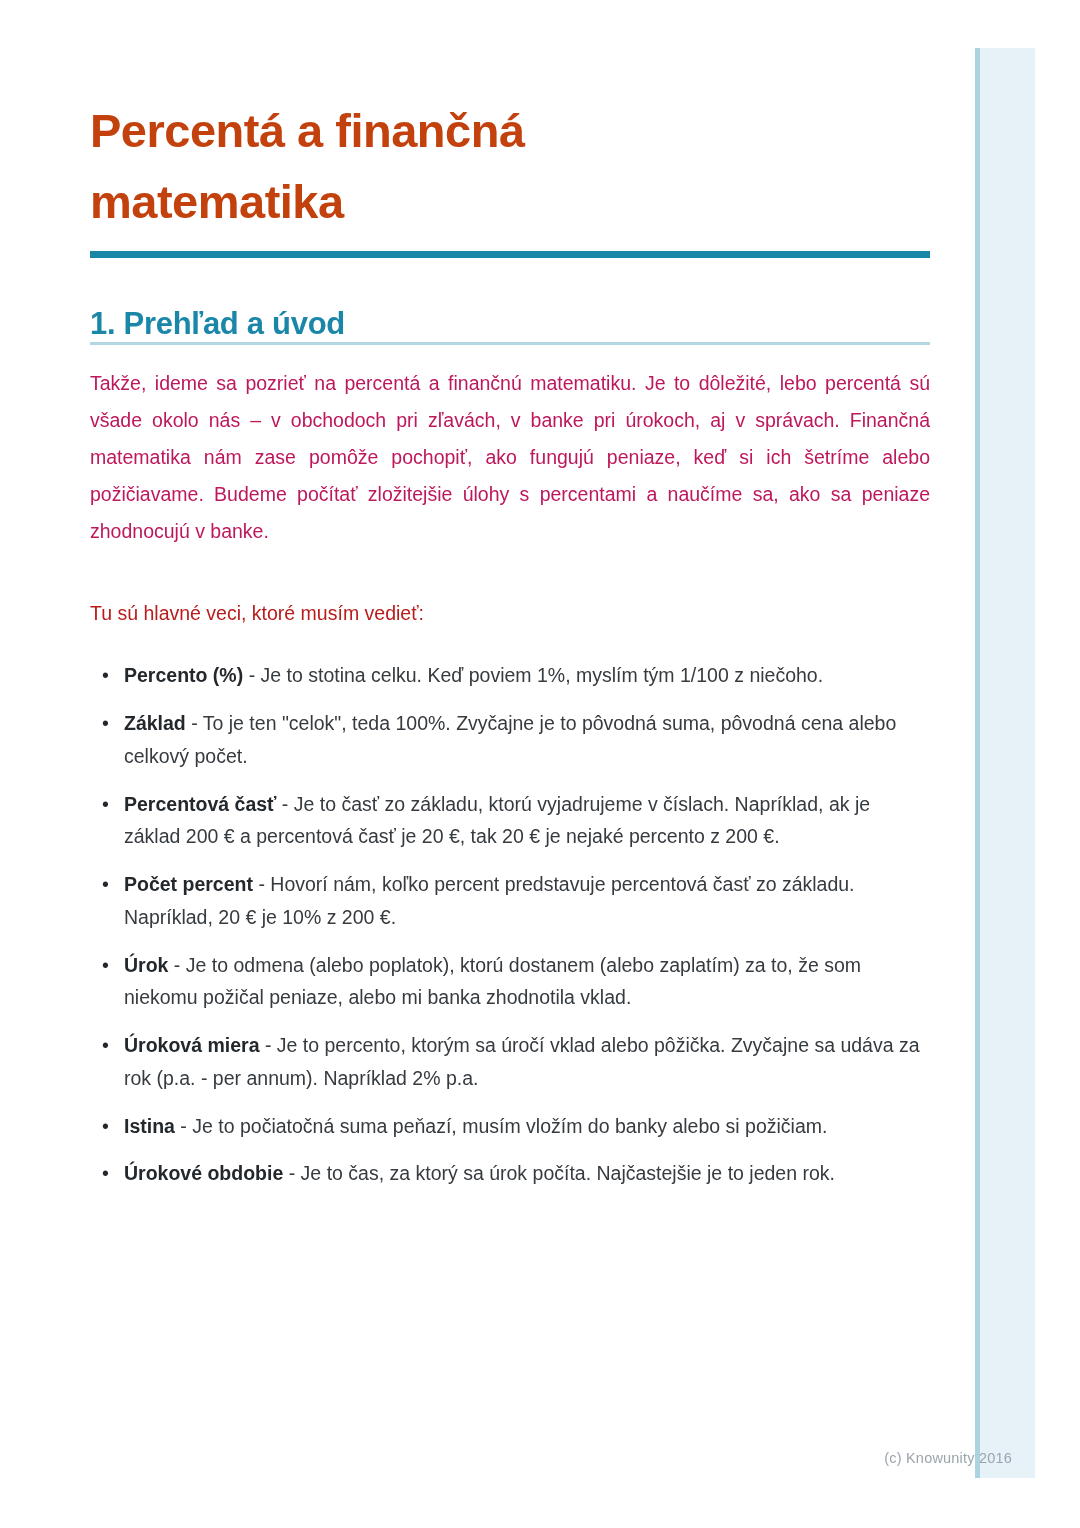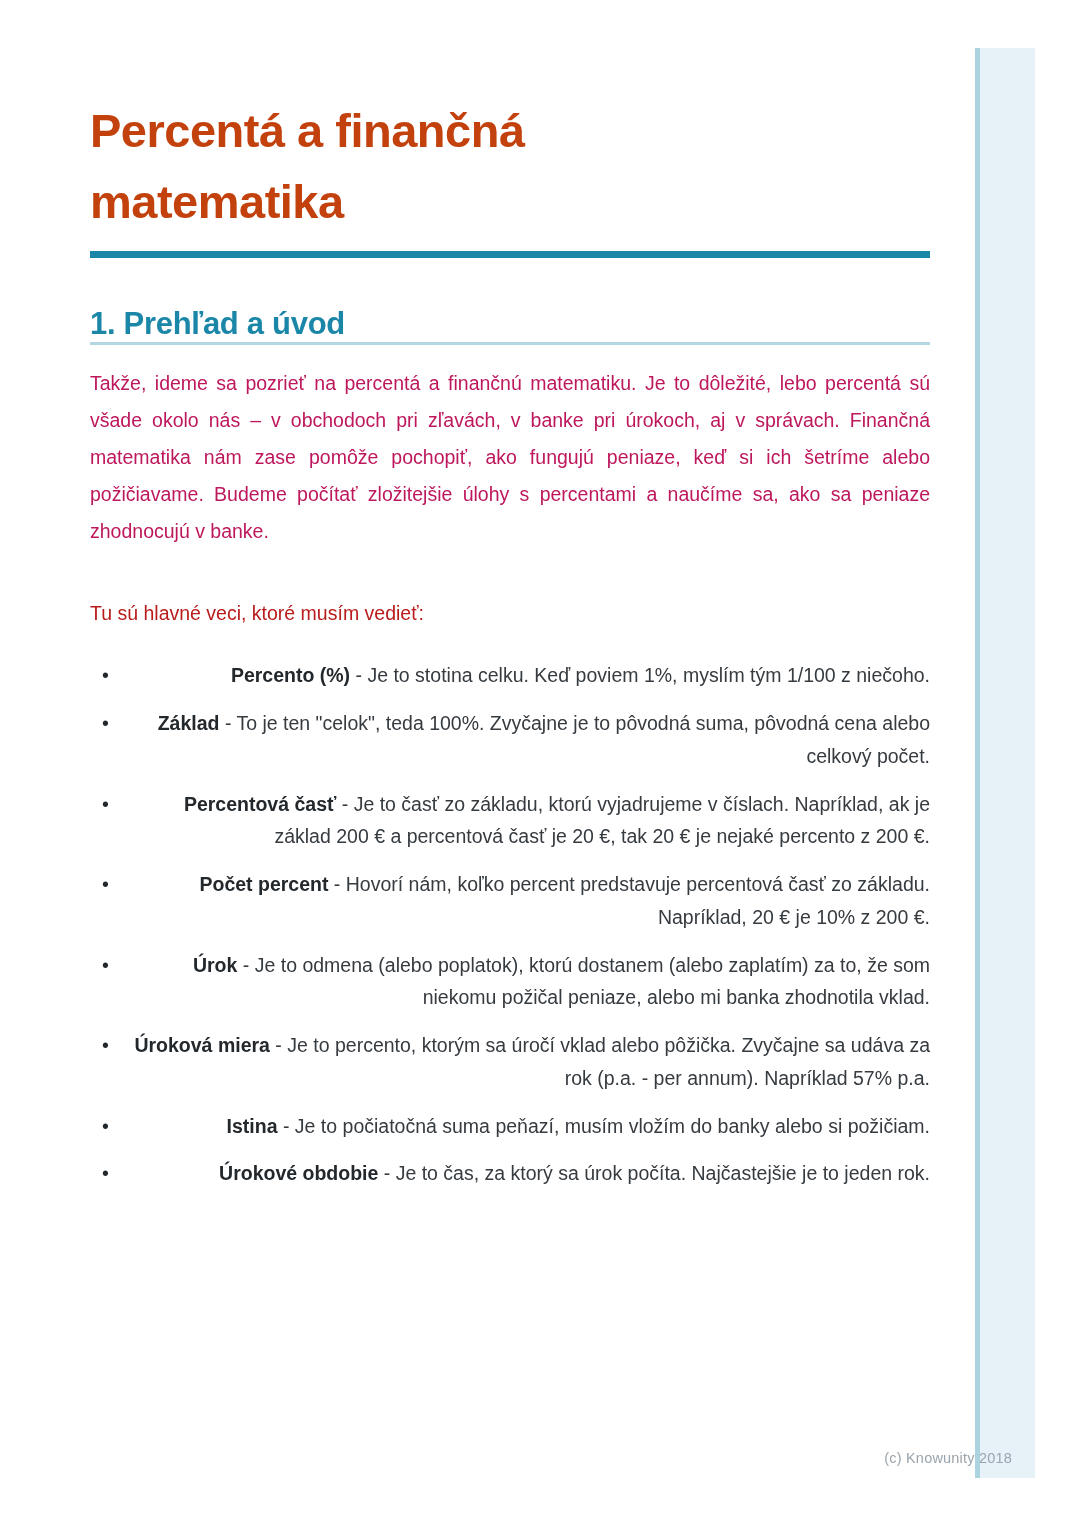--- a/index.html
+++ b/index.html
@@ -75,21 +75,21 @@
     font-size: 19.5px;
     line-height: 1.68;
   }
   .bullet-dot {
     flex: 0 0 22px;
     margin-left: 12px;
     color: #23282d;
     font-size: 19.5px;
     line-height: 1.68;
   }
-  .li-text { flex: 1 1 auto; text-align: right; }
+  .li-text { flex: 1 1 auto; }
   .term { font-weight: 700; color: #23282d; }
   .def { color: #363b40; }
   .footer-note {
     position: absolute;
     right: 68px;
     bottom: 62px;
     font-size: 14.5px;
     color: #9aa4ac;
     z-index: 2;
     letter-spacing: 0.2px;
@@ -130,29 +130,29 @@
         <li>
           <span class="bullet-dot">•</span>
           <span class="li-text"><span class="term">Počet percent</span> <span class="def">- Hovorí nám, koľko percent predstavuje percentová časť zo základu. Napríklad, 20 € je 10% z 200 €.</span></span>
         </li>
         <li>
           <span class="bullet-dot">•</span>
           <span class="li-text"><span class="term">Úrok</span> <span class="def">- Je to odmena (alebo poplatok), ktorú dostanem (alebo zaplatím) za to, že som niekomu požičal peniaze, alebo mi banka zhodnotila vklad.</span></span>
         </li>
         <li>
           <span class="bullet-dot">•</span>
-          <span class="li-text"><span class="term">Úroková miera</span> <span class="def">- Je to percento, ktorým sa úročí vklad alebo pôžička. Zvyčajne sa udáva za rok (p.a. - per annum). Napríklad 57% p.a.</span></span>
+          <span class="li-text"><span class="term">Úroková miera</span> <span class="def">- Je to percento, ktorým sa úročí vklad alebo pôžička. Zvyčajne sa udáva za rok (p.a. - per annum). Napríklad 2% p.a.</span></span>
         </li>
         <li>
           <span class="bullet-dot">•</span>
           <span class="li-text"><span class="term">Istina</span> <span class="def">- Je to počiatočná suma peňazí, musím vložím do banky alebo si požičiam.</span></span>
         </li>
         <li>
           <span class="bullet-dot">•</span>
           <span class="li-text"><span class="term">Úrokové obdobie</span> <span class="def">- Je to čas, za ktorý sa úrok počíta. Najčastejšie je to jeden rok.</span></span>
         </li>
       </ul>
     </div>
 
   </div>
 </div>
 
-<div class="footer-note">(c) Knowunity 2018</div>
+<div class="footer-note">(c) Knowunity 2016</div>
 
 </body></html>

